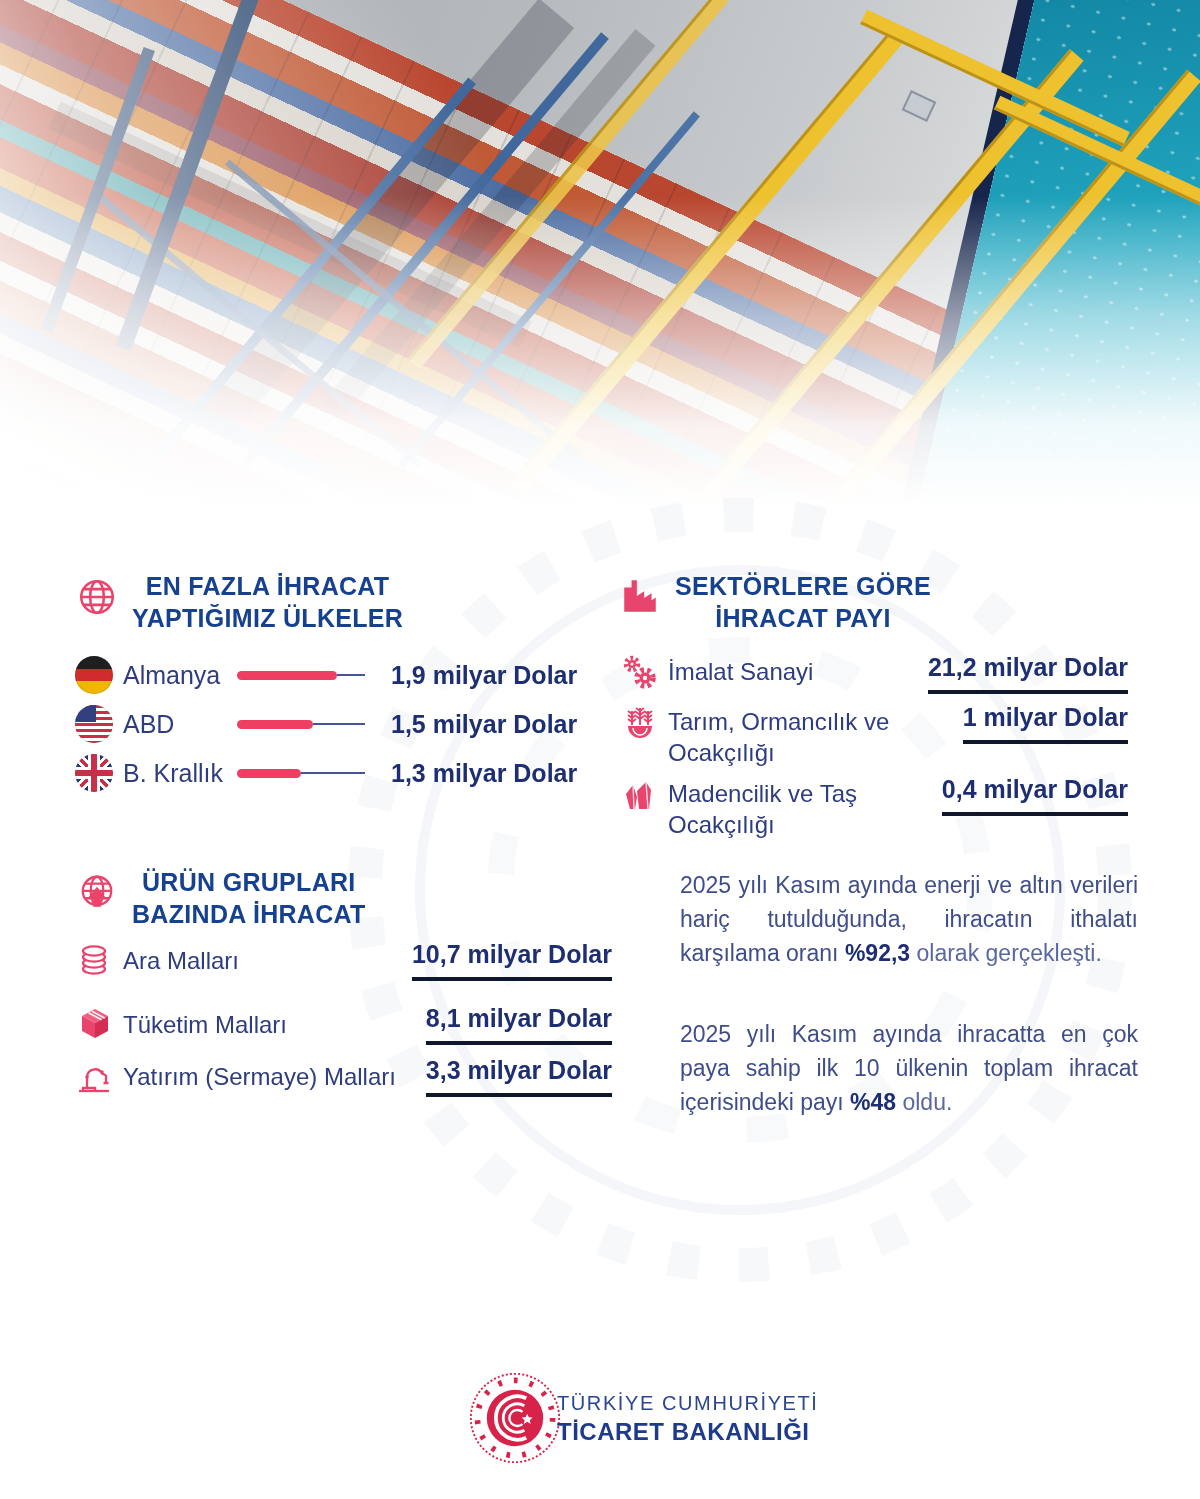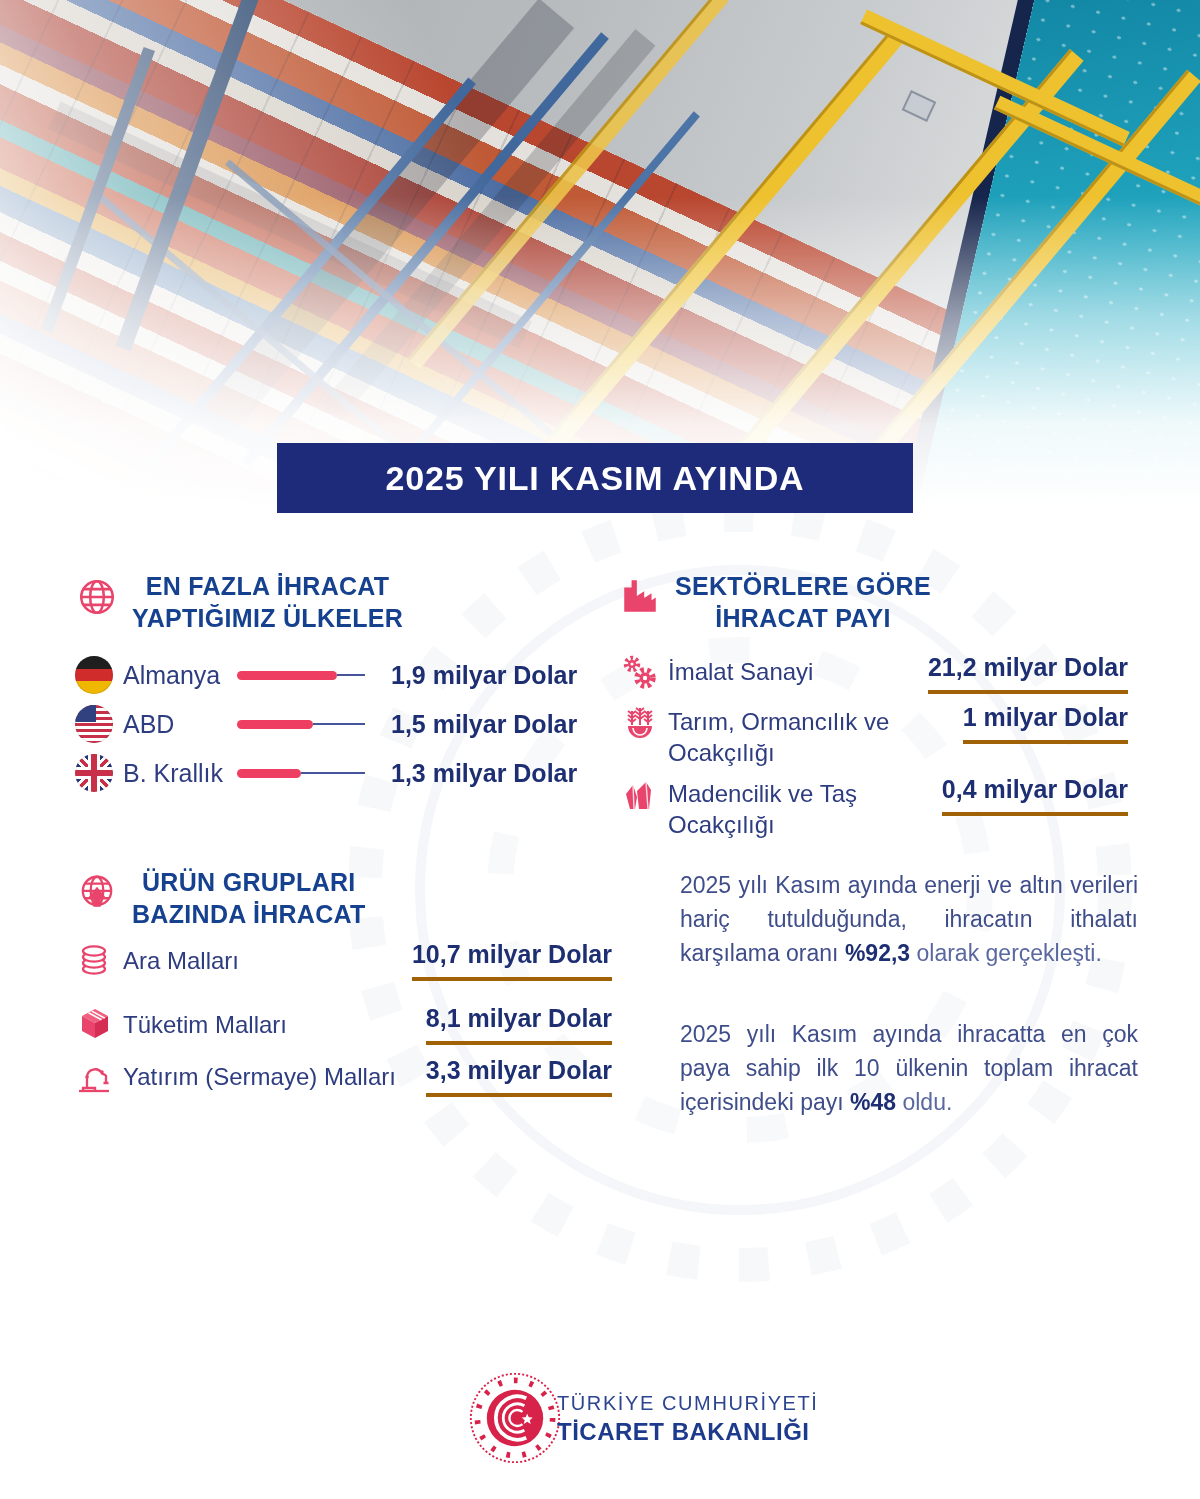--- a/index.html
+++ b/index.html
@@ -86,21 +86,21 @@
   .bar-line{flex:1;height:2px;background:#46549b;}
   .c-value{margin-left:26px;font-size:25px;font-weight:700;color:#1d2f72;white-space:nowrap;}
 
   
   .data-row{position:absolute;display:grid;grid-template-columns:48px 1fr auto;align-items:start;z-index:4;}
   .sector-row{left:620px;width:508px;}
   .product-row{left:75px;width:537px;align-items:center;}
   .row-icon{width:40px;height:40px;}
   .r-label{font-size:24px;color:#2e3c80;line-height:31px;padding-top:3px;}
   .product-row .r-label{padding-top:0;}
-  .value-u{font-size:25px;font-weight:700;color:#1d2f72;padding-bottom:8px;border-bottom:4px solid #a16207;white-space:nowrap;justify-self:end;text-align:right;}
+  .value-u{font-size:25px;font-weight:700;color:#1d2f72;padding-bottom:8px;border-bottom:4px solid #0f172a;white-space:nowrap;justify-self:end;text-align:right;}
 
   
   .note{position:absolute;left:672px;width:458px;font-size:23px;line-height:34px;color:#3f4e8a;text-align:justify;margin:8px;z-index:4;}
   .note b{color:#1d2f72;font-weight:700;}
   .note .tail{color:#5a68a0;}
 
   
   .footer-logo{position:absolute;left:468px;top:1371px;width:94px;height:94px;z-index:4;}
   .footer-text{position:absolute;left:557px;top:1392px;z-index:4;}
   .f-line1{font-size:20px;letter-spacing:1.6px;color:#2b4590;}
@@ -141,23 +141,20 @@
     <div class="fade-left"></div>
     <div class="fade-bottom"></div>
   </div>
 
   <svg class="watermark" viewBox="0 0 960 860">
     <circle cx="480" cy="420" r="320" fill="none" stroke="#20307c" stroke-width="10" opacity="0.045"></circle>
     <circle cx="480" cy="420" r="375" fill="none" stroke="#20307c" stroke-width="34" stroke-dasharray="30 40" opacity="0.035"></circle>
     <circle cx="480" cy="420" r="240" fill="none" stroke="#20307c" stroke-width="26" stroke-dasharray="40 70" opacity="0.03"></circle>
   </svg>
 
-  <div class="banner">
-    <span class="banner-title">2025 YILI KASIM AYINDA</span>
-  </div>
 
   <div class="sec-header countries-header">
     <span class="sec-icon">
       <svg viewBox="0 0 40 40" width="42" height="42">
           <g fill="none" stroke="#e9446b" stroke-width="2.4">
             <circle cx="20" cy="20" r="15"></circle>
             <ellipse cx="20" cy="20" rx="6.5" ry="15"></ellipse>
             <path d="M5 20h30M7.5 12.5h25M7.5 27.5h25"></path>
           </g>
         </svg>

